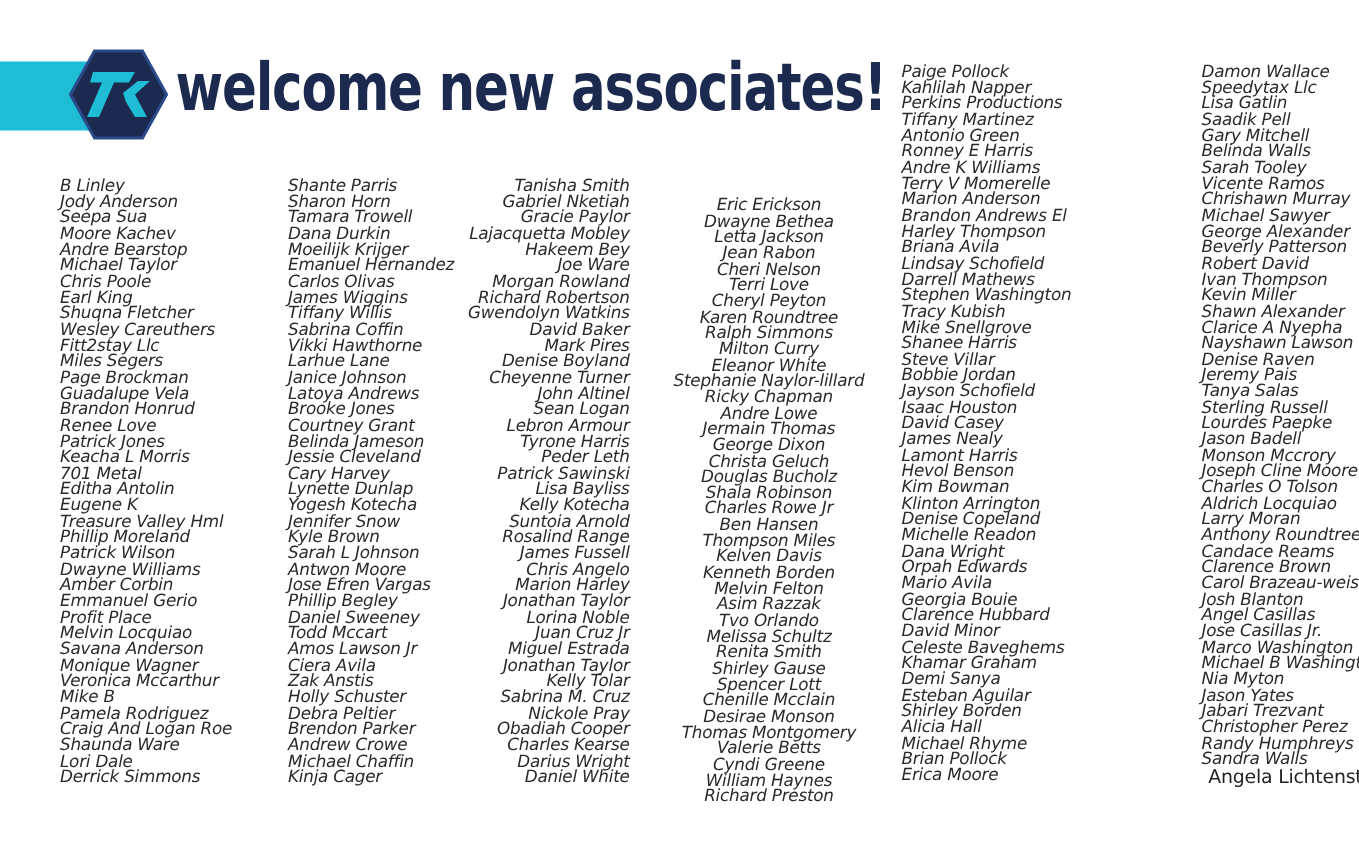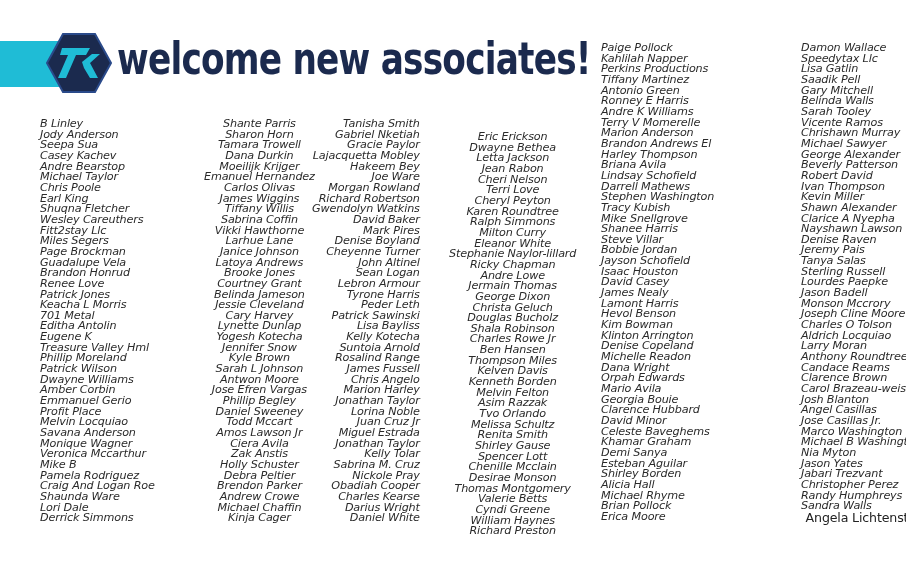--- a/index.html
+++ b/index.html
@@ -53,21 +53,21 @@
     .col li {
       font-family: "DejaVu Sans", sans-serif;
       font-style: italic;
       font-size: 11.2px;
       line-height: 10.65px;
       color: #2a2a2a;
       white-space: nowrap;
       letter-spacing: -0.15px;
     }
     #col1 { left: 40px; top: 119px; }
-    #col2 { left: 204px; top: 119px; text-align: center; }
+    #col2 { left: 192px; top: 119px; }
     #col3 { left: 312px; top: 119px; text-align: right; }
     #col4 { left: 449px; top: 132px; text-align: center; }
     #col5 { left: 601px; top: 43px; }
     #col6 { left: 758px; top: 43px; margin-left: 43px; }
     #col6 li.last { font-size: 12.6px; font-style: normal; color: #222; margin-top: 1px; text-align: center; }
   </style>
 </head>
 <body>
 
 <div class="banner-bar"></div>
@@ -77,21 +77,21 @@
   <path d="M16,16 L44,16 L40,23 L30,23 L20,46 L12,46 L22,23 L14,23 Z" fill="#1fbcd6"></path>
   <path d="M36,30 L46,22 L54,22 L44,31 L52,46 L44,46 L38,36 Z" fill="#1fbcd6"></path>
 </svg>
 
 <h1 class="title">welcome new associates!</h1>
 
 <ul class="col" id="col1">
     <li>B Linley</li>
     <li>Jody Anderson</li>
     <li>Seepa Sua</li>
-    <li>Casey Kachev</li>
+    <li>Moore Kachev</li>
     <li>Andre Bearstop</li>
     <li>Michael Taylor</li>
     <li>Chris Poole</li>
     <li>Earl King</li>
     <li>Shuqna Fletcher</li>
     <li>Wesley Careuthers</li>
     <li>Fitt2stay Llc</li>
     <li>Miles Segers</li>
     <li>Page Brockman</li>
     <li>Guadalupe Vela</li>

